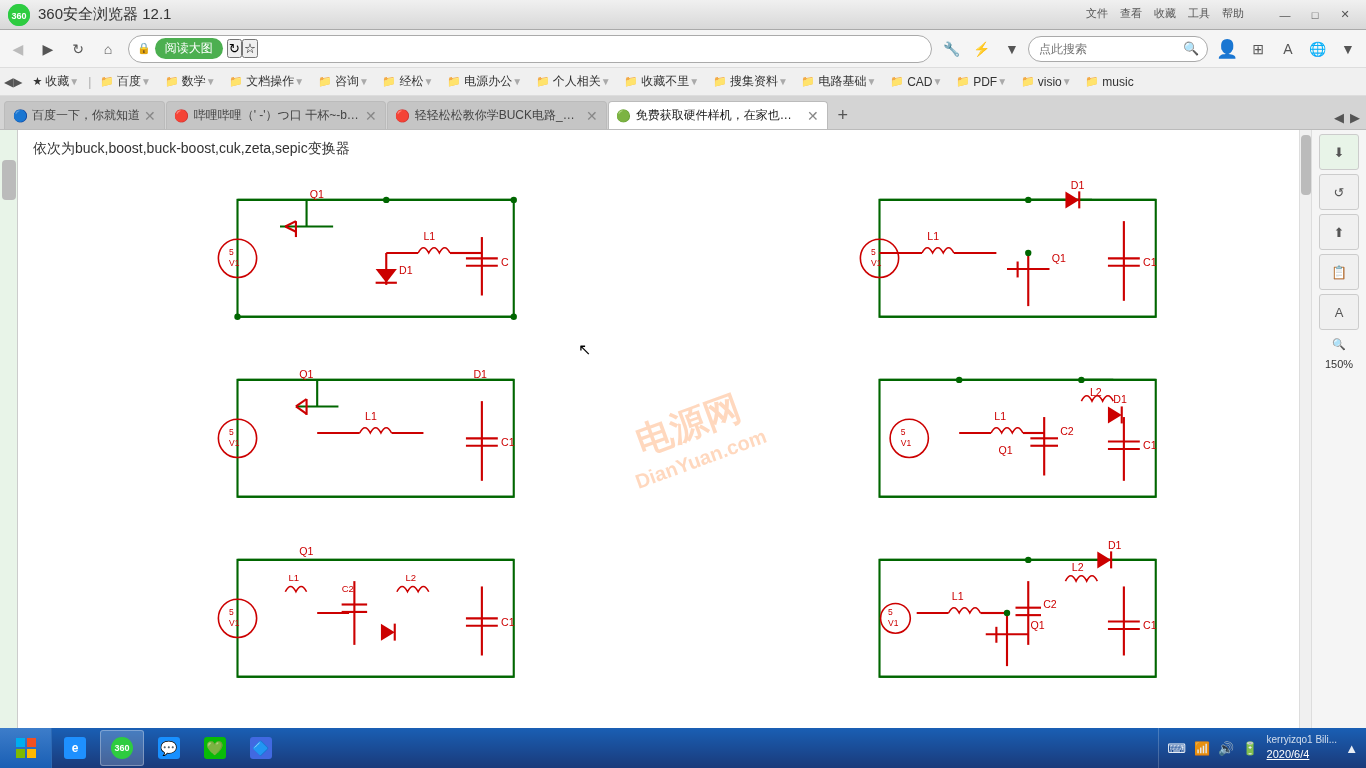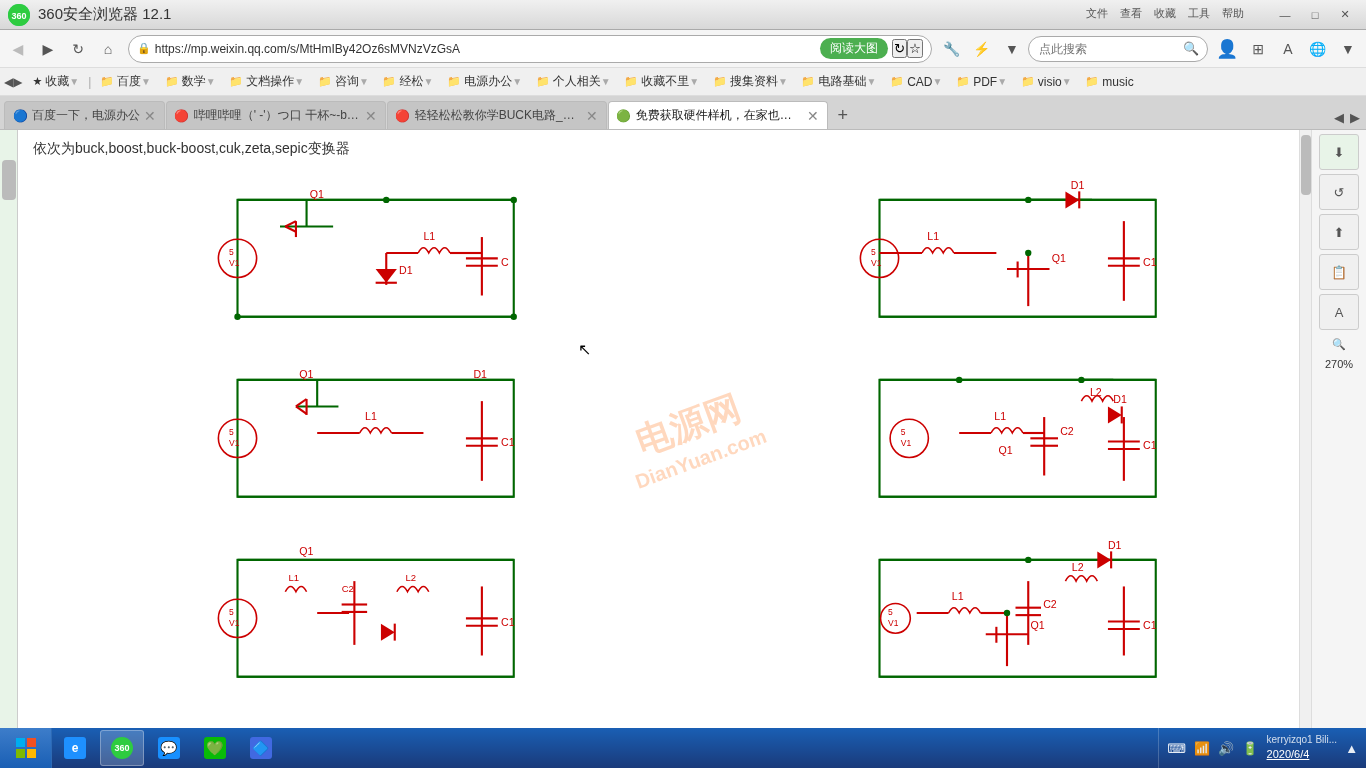--- a/index.html
+++ b/index.html
@@ -296,21 +296,20 @@
   </div>
 </div>
 
 <div id="nav-bar">
   <button class="nav-btn disabled">◀</button>
   <button class="nav-btn">▶</button>
   <button class="nav-btn">↻</button>
   <button class="nav-btn">⌂</button>
   <div id="address-bar-container">
     <span class="lock-icon">🔒</span>
-    <input id="address-input" type="text" value="https://mp.weixin.qq.com/s/MtHmIBy42Oz6sMVNzVzGsA" style="">
     <button class="addr-btn-green">阅读大图</button>
     <button class="addr-btn">↻</button>
     <button class="addr-btn">☆</button>
   </div>
   <div style="display:flex;align-items:center;gap:2px;">
     <button class="nav-btn">🔧</button>
     <button class="nav-btn">⚡</button>
     <button class="nav-btn">▼</button>
   </div>
   <div style="position:relative;display:flex;align-items:center;">
@@ -344,21 +343,21 @@
   <div class="bookmark-folder"><span class="bm-icon">📁</span>电路基础<span style="color:#aaa;font-size:10px;">▼</span></div>
   <div class="bookmark-folder"><span class="bm-icon">📁</span>CAD<span style="color:#aaa;font-size:10px;">▼</span></div>
   <div class="bookmark-folder"><span class="bm-icon">📁</span>PDF<span style="color:#aaa;font-size:10px;">▼</span></div>
   <div class="bookmark-folder"><span class="bm-icon">📁</span>visio<span style="color:#aaa;font-size:10px;">▼</span></div>
   <div class="bookmark-folder"><span class="bm-icon">📁</span>music</div>
 </div>
 
 <div id="tabs-bar">
   <div class="tab">
     <span style="font-size:12px;">🔵</span>
-    <span class="tab-label">百度一下，电源办公</span>
+    <span class="tab-label">百度一下，你就知道</span>
     <span class="tab-close">✕</span>
   </div>
   <div class="tab">
     <span style="font-size:12px;">🔴</span>
     <span class="tab-label">哔哩哔哩（' -'）つ口 干杯~-bili...</span>
     <span class="tab-close">✕</span>
   </div>
   <div class="tab">
     <span style="font-size:12px;">🔴</span>
     <span class="tab-label">轻轻松松教你学BUCK电路_哔哩...</span>
@@ -628,21 +627,21 @@
     </div>
   </div>
 
   <div id="sidebar" style="width:55px;background:#f5f5f5;border-left:1px solid #ddd;display:flex;flex-direction:column;align-items:center;padding:4px 0;gap:4px;">
     <div style="width:40px;height:36px;background:#e8f4e8;border:1px solid #ccc;border-radius:3px;display:flex;align-items:center;justify-content:center;cursor:pointer;font-size:13px;color:#555;">⬇</div>
     <div style="width:40px;height:36px;background:#f0f0f0;border:1px solid #ccc;border-radius:3px;display:flex;align-items:center;justify-content:center;cursor:pointer;font-size:13px;color:#555;">↺</div>
     <div style="width:40px;height:36px;background:#f0f0f0;border:1px solid #ccc;border-radius:3px;display:flex;align-items:center;justify-content:center;cursor:pointer;font-size:13px;color:#555;">⬆</div>
     <div style="width:40px;height:36px;background:#f0f0f0;border:1px solid #ccc;border-radius:3px;display:flex;align-items:center;justify-content:center;cursor:pointer;font-size:13px;color:#555;">📋</div>
     <div style="width:40px;height:36px;background:#f0f0f0;border:1px solid #ccc;border-radius:3px;display:flex;align-items:center;justify-content:center;cursor:pointer;font-size:13px;color:#555;">A</div>
     <div style="width:40px;height:20px;display:flex;align-items:center;justify-content:center;font-size:11px;color:#555;">🔍</div>
-    <div style="font-size:11px;color:#333;">270%</div>
+    <div style="font-size:11px;color:#333;">150%</div>
   </div>
 </div>
 
 <div id="taskbar">
   <div id="start-btn">
     <svg width="24" height="24" viewBox="0 0 24 24">
       <rect x="2" y="2" width="9" height="9" fill="#00adef"></rect>
       <rect x="13" y="2" width="9" height="9" fill="#f25022"></rect>
       <rect x="2" y="13" width="9" height="9" fill="#7fba00"></rect>
       <rect x="13" y="13" width="9" height="9" fill="#ffb900"></rect>

